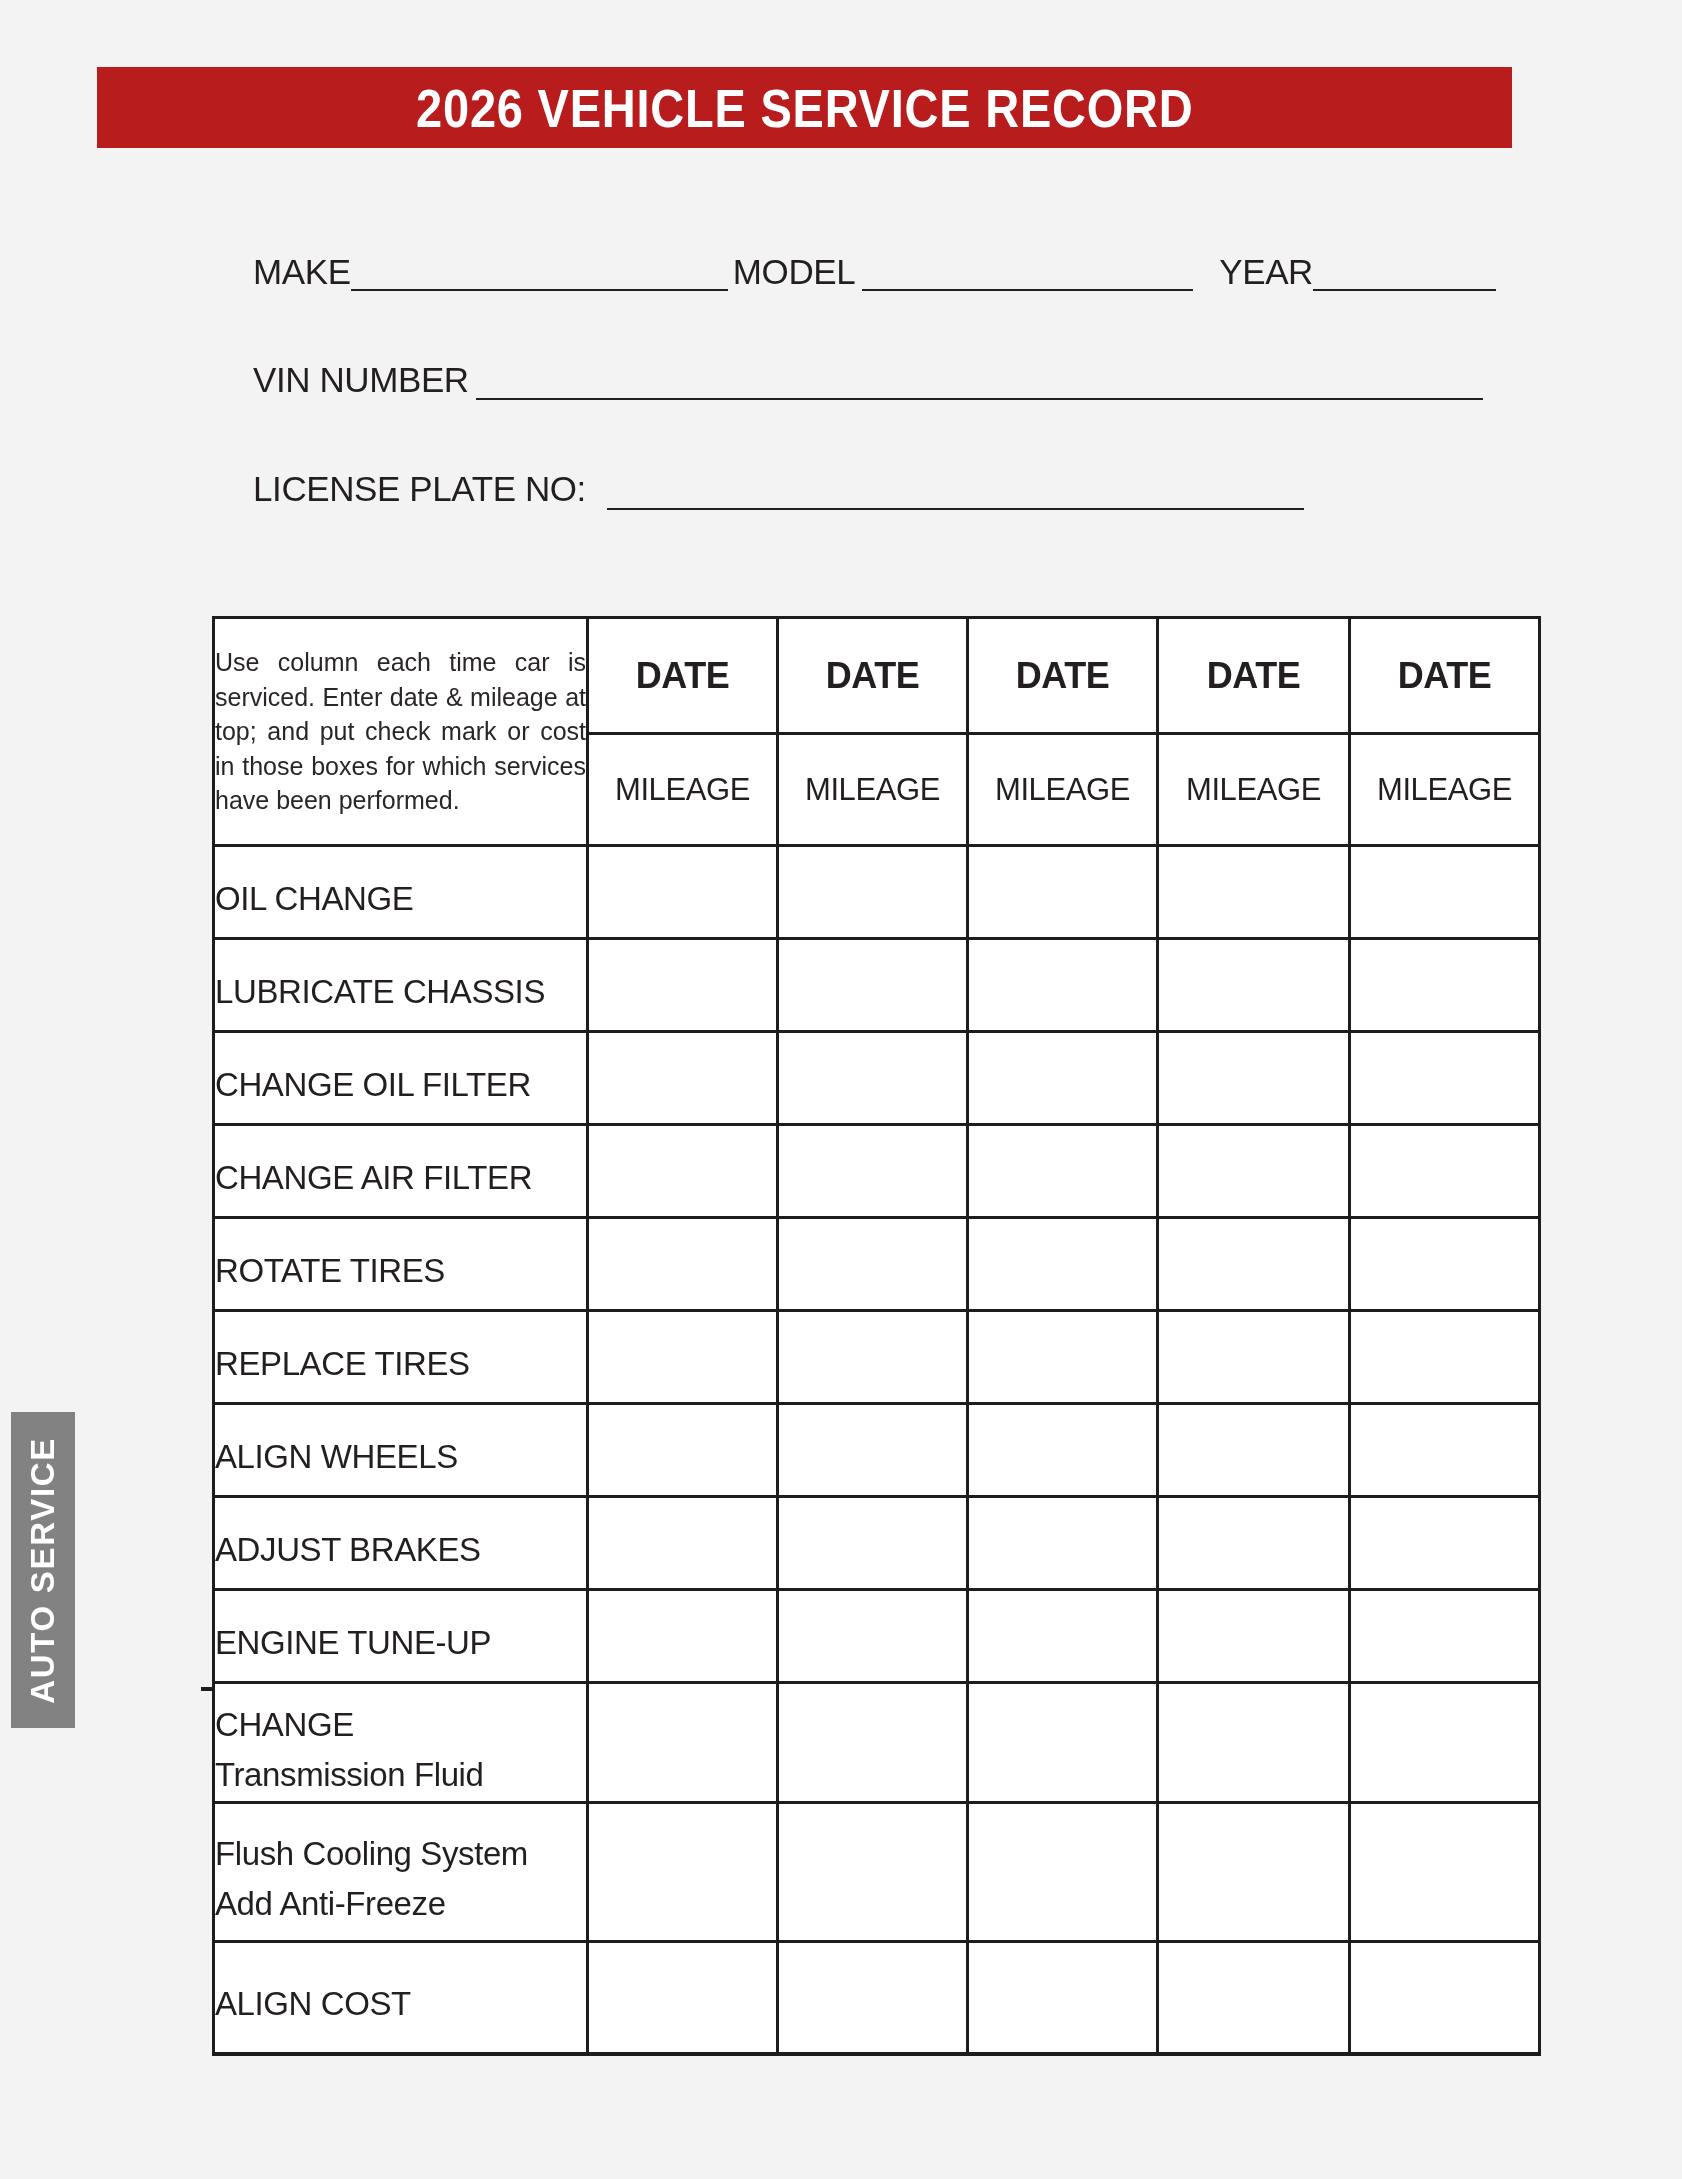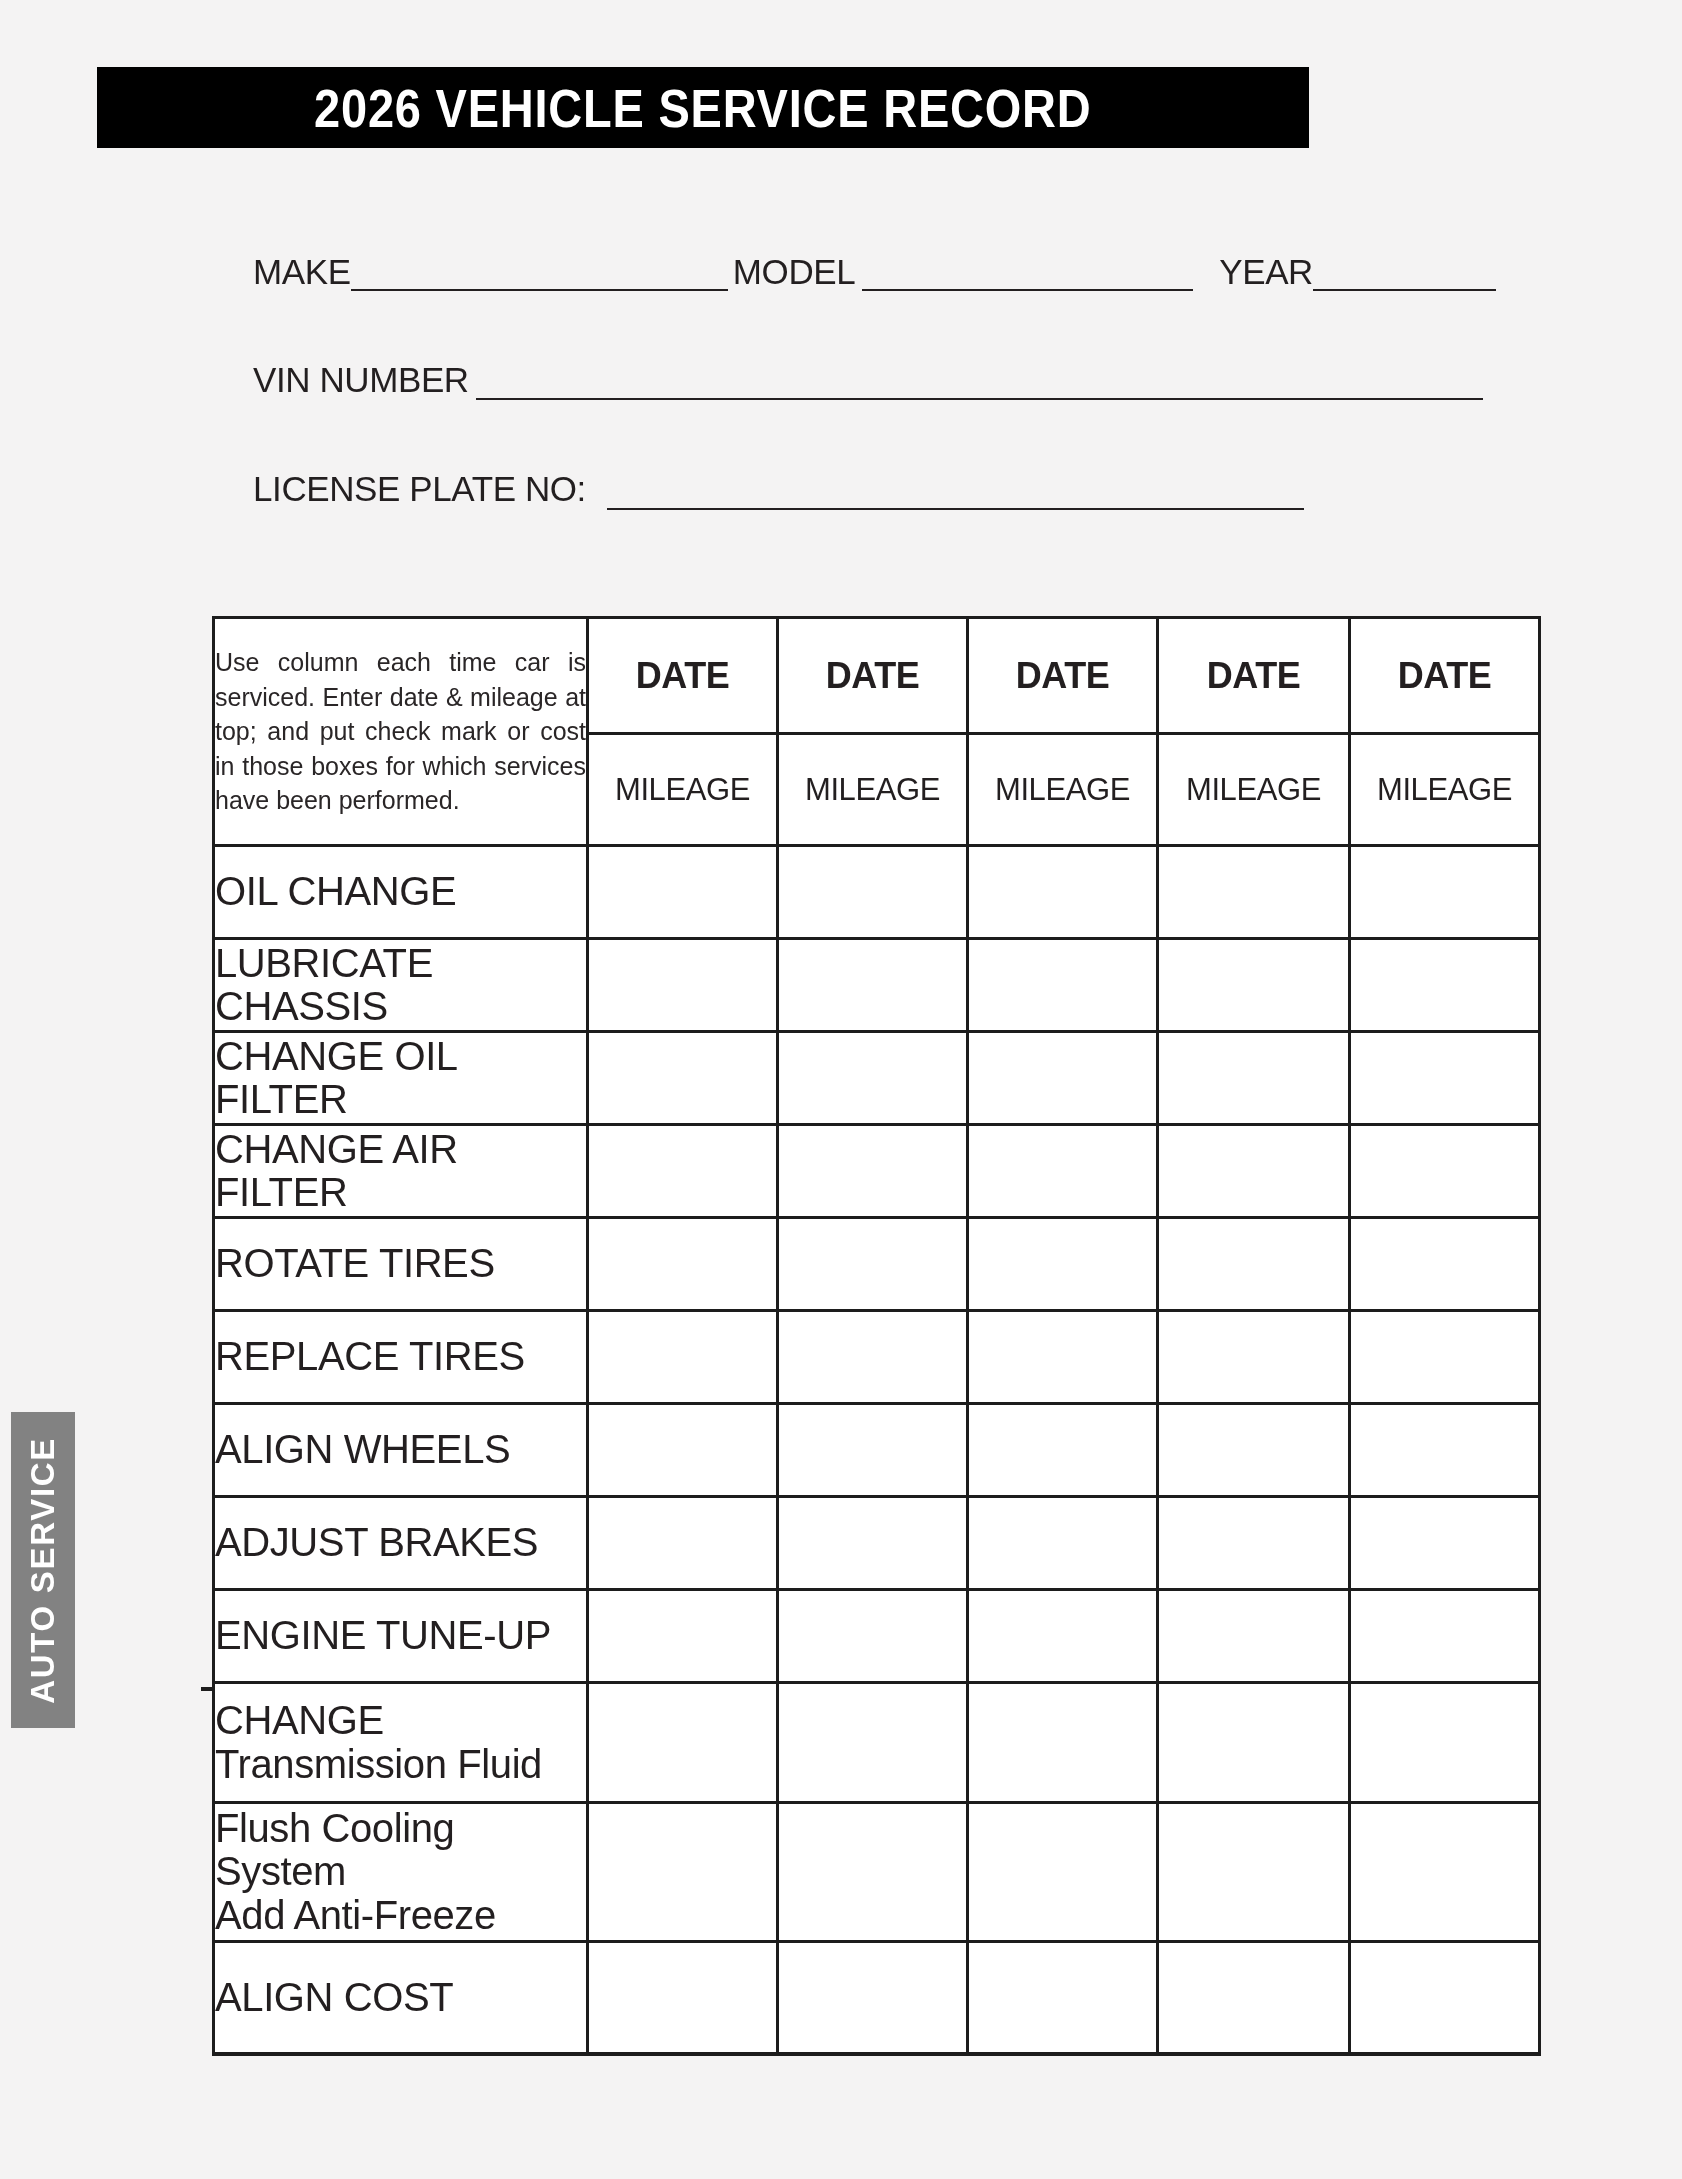--- a/index.html
+++ b/index.html
@@ -9,22 +9,22 @@
     font-family:"Liberation Sans", sans-serif;
     color:#231f20;
     position:relative;
     overflow:hidden;
     -webkit-font-smoothing:antialiased;
   }
   .abs{position:absolute;}
 
   
   .title-bar{
-    left:97px;top:67px;width:1212px;height:81px;
-    background:#000000;
+    left:97px;top:67px;width:1415px;height:81px;
+    background:#b91c1c;
     display:flex;align-items:center;justify-content:center;
   }
   .title-bar .title{
     color:#ffffff;font-size:54px;font-weight:bold;
     letter-spacing:0.9px;white-space:nowrap;
     display:inline-block;transform:scaleX(0.87);transform-origin:center;
   }
 
   
   .form-row{
@@ -76,21 +76,21 @@
     border-top-width:4.3px;
   }
   td.hdr .hdr-date{font-size:36px;letter-spacing:-0.4px;font-weight:bold;}
   td.hdr .hdr-mileage{font-size:31px;letter-spacing:-0.4px;}
   td.label-cell{
     border-left-width:4.3px;
     padding-left:26px;
     background:#ffffff;
   }
   td.label-cell .svc-label{
-    display:block;font-size:40px;letter-spacing:-0.4px;line-height:1.08;
+    display:block;font-size:33px;letter-spacing:-0.4px;line-height:1.08;margin-top:14px;
   }
   td.last-col{border-right-width:4.3px;}
   tr.last-row td{border-bottom-width:4.3px;}
   tr.hdr-row-date{height:116px;}
   tr.hdr-row-mileage{height:112px;}
   tr.svc-row{height:93px;}
   tr.svc-row-tall1{height:120px;}
   tr.svc-row-tall2{height:139px;}
   tr.svc-row-total{height:112px;}
 

